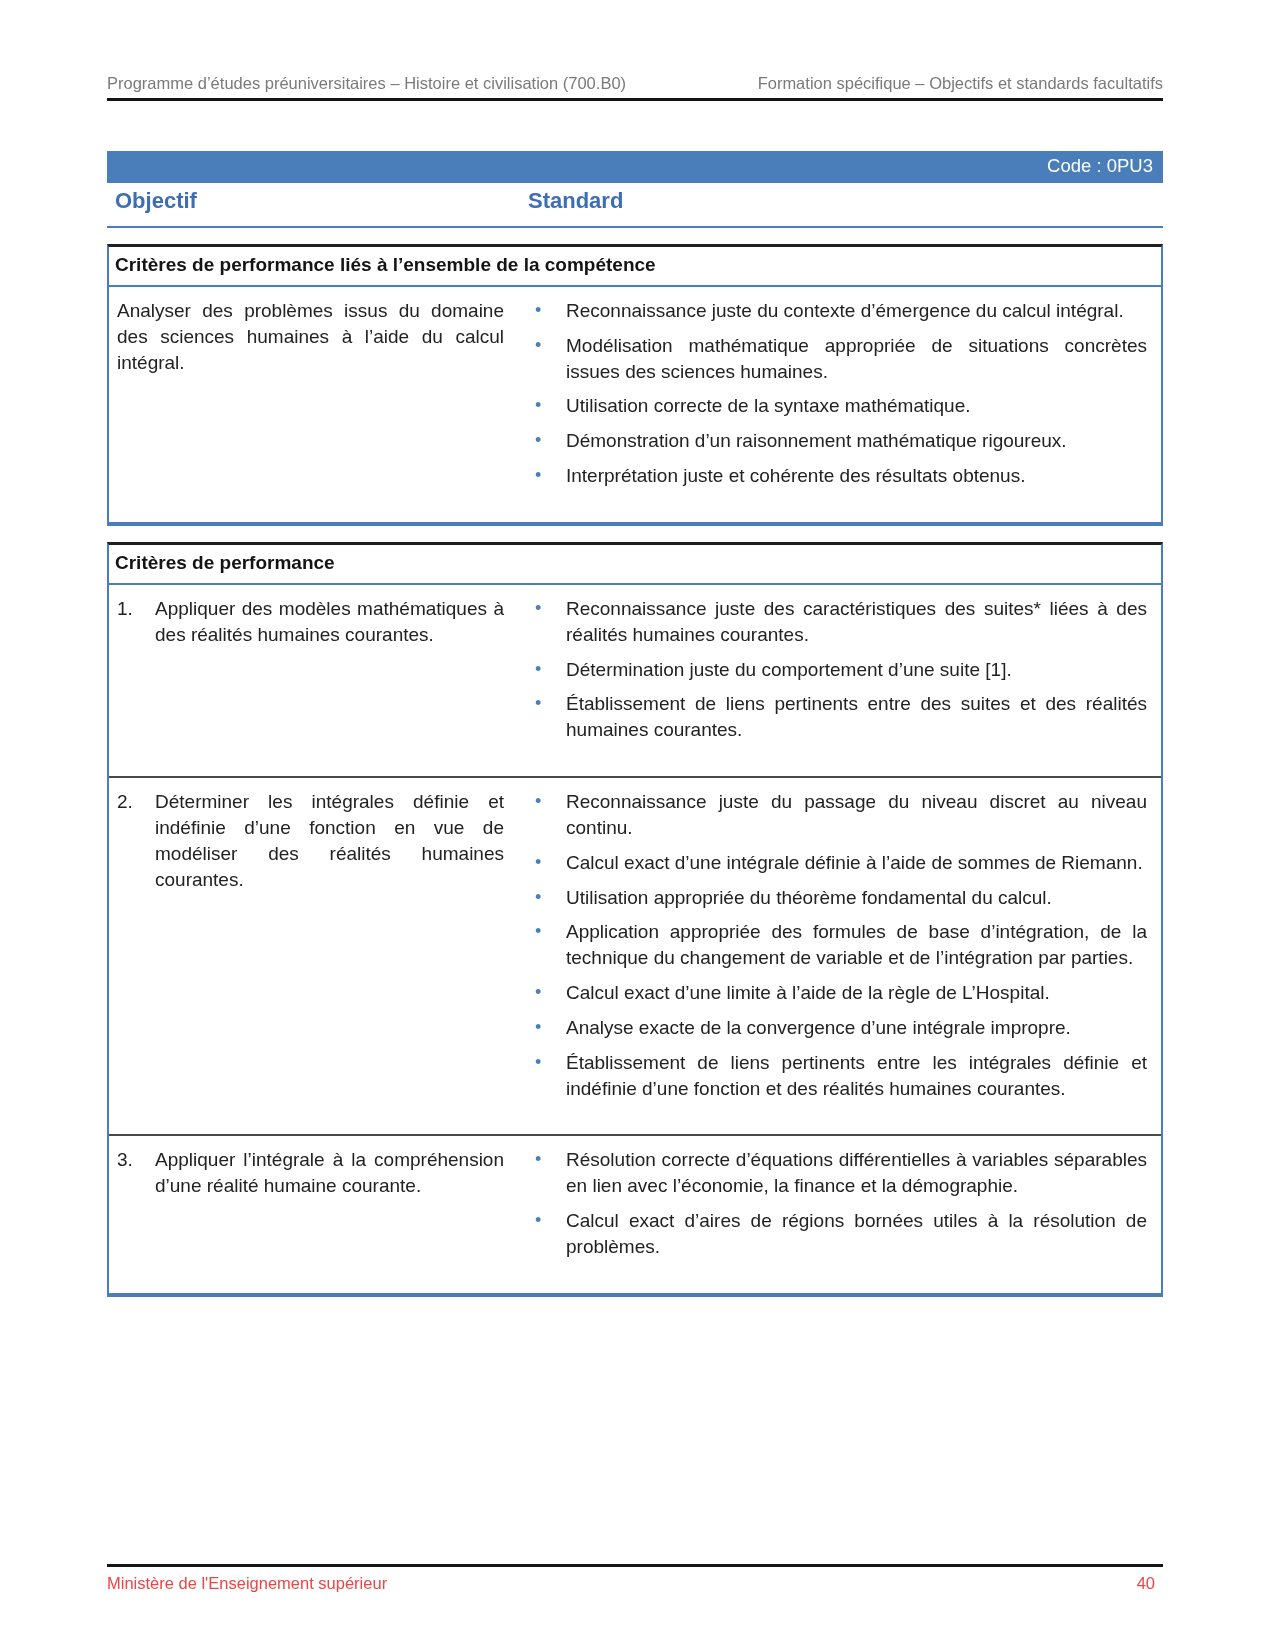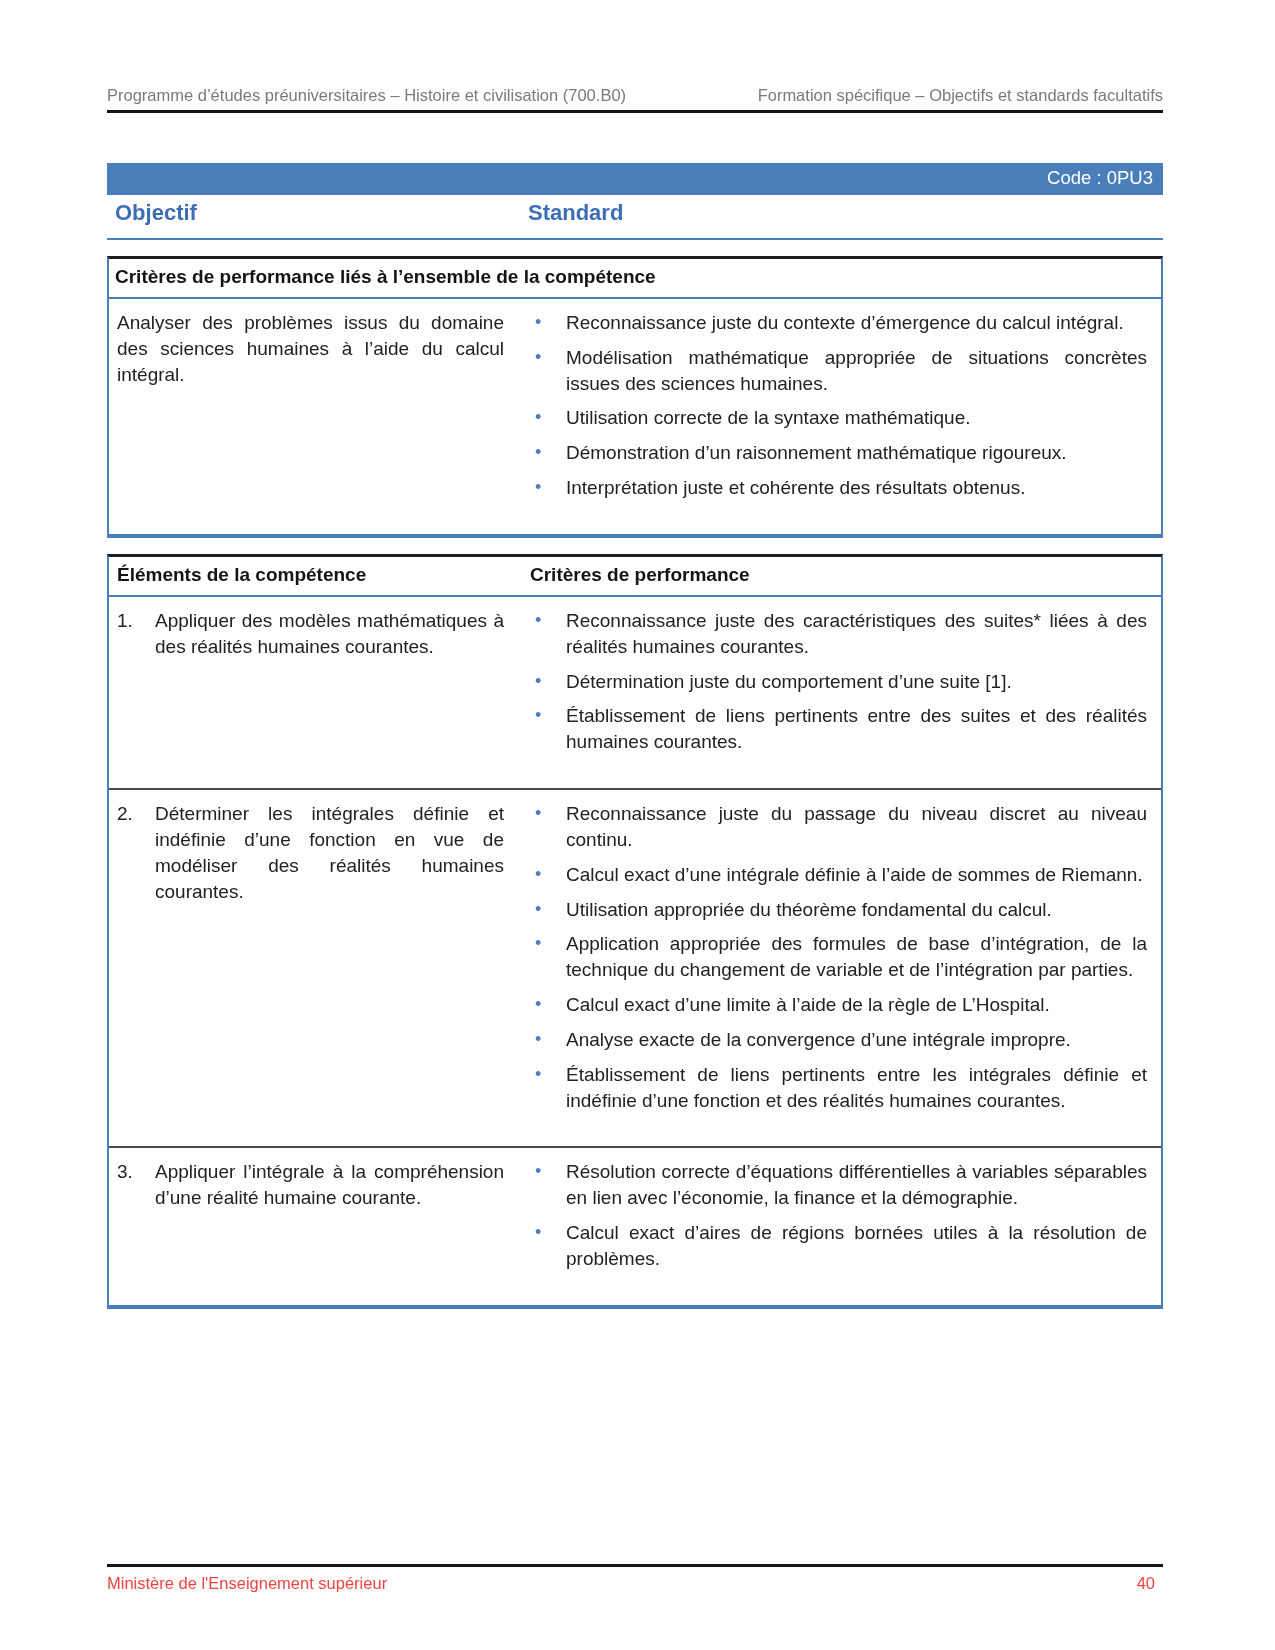--- a/index.html
+++ b/index.html
@@ -5,21 +5,21 @@
   * { box-sizing: border-box; margin: 0; padding: 0; }
   html, body { background: #ffffff; }
   .page {
     width: 1275px; height: 1650px;
     position: relative;
     background: #ffffff;
     font-family: "Liberation Sans", sans-serif;
     color: #222222;
     overflow: hidden;
   }
-  .content { position: absolute; left: 107px; width: 1056px; top: 16px; }
+  .content { position: absolute; left: 107px; width: 1056px; top: 4px; }
 
   
   .page-header {
     display: flex; justify-content: space-between;
     padding-top: 70px;
     font-size: 16.5px; color: #7a7a7a;
   }
   .header-rule { border-bottom: 3px solid #141414; margin-top: 5px; }
 
   
@@ -136,21 +136,20 @@
           <div class="bullet-item">
             <span class="bullet-marker">•</span>
             <span class="bullet-text">Interprétation juste et cohérente des résultats obtenus.</span>
           </div>
         </div>
       </div>
     </div>
 
     <div class="section">
       <div class="section-header">
-        <div class="col-left">Éléments de la compétence</div>
         <div class="col-right">Critères de performance</div>
       </div>
 
       <div class="section-row">
         <div class="col-left">
           <div class="element-item">
             <span class="element-num">1.</span>
             <span class="element-text">Appliquer des modèles mathématiques à des réalités humaines courantes.</span>
           </div>
         </div>

